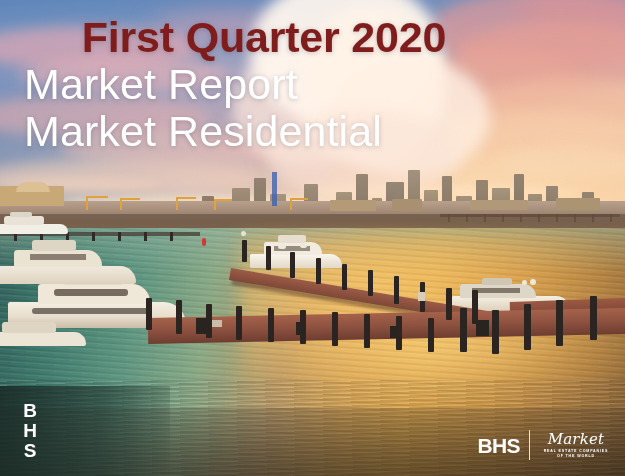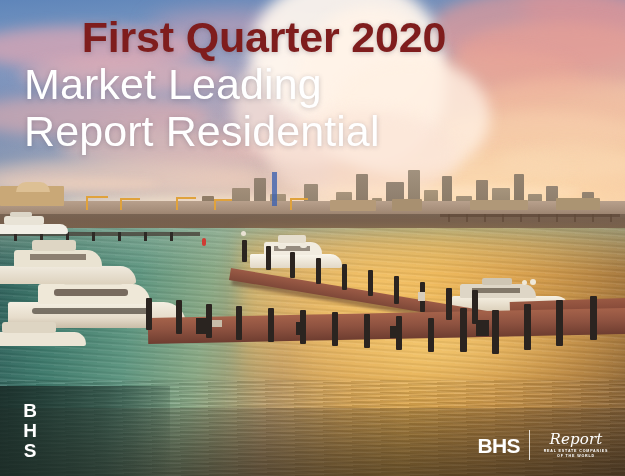--- a/index.html
+++ b/index.html
@@ -486,39 +486,39 @@
       <div style="position:absolute;left:202px;top:238px;width:4px;height:8px;background:#cf3b33;border-radius:2px;"></div>
       <div style="position:absolute;left:241px;top:231px;width:5px;height:5px;background:#e9e2d4;border-radius:50%;"></div>
       <div style="position:absolute;left:278px;top:244px;width:8px;height:5px;background:#efe9dc;border-radius:3px;"></div>
       <div style="position:absolute;left:300px;top:243px;width:7px;height:5px;background:#efe9dc;border-radius:3px;"></div>
     </div>
 
   </div>
 
   <div class="titleBlock">
     <div class="t1">First Quarter 2020</div>
-    <div class="t2">Market Leading</div>
-    <div class="t3">Report Residential</div>
+    <div class="t2">Market Report</div>
+    <div class="t3">Market Residential</div>
   </div>
 
   <div class="bhsVertical">
     <span>B</span>
     <span>H</span>
     <span>S</span>
   </div>
 
   <div class="footerLogos">
 
     <div class="bhsPartner">
       <div class="bhsMark">BHS</div>
     </div>
 
     <div class="divider"></div>
 
     <div class="leadingLogo">
-      <div class="leadingScript">Report</div>
+      <div class="leadingScript">Market</div>
       <div class="leadingSub">REAL ESTATE COMPANIES</div>
       <div class="leadingSub2">OF THE WORLD</div>
     </div>
 
   </div>
 
 </div>
 
 </body></html>

